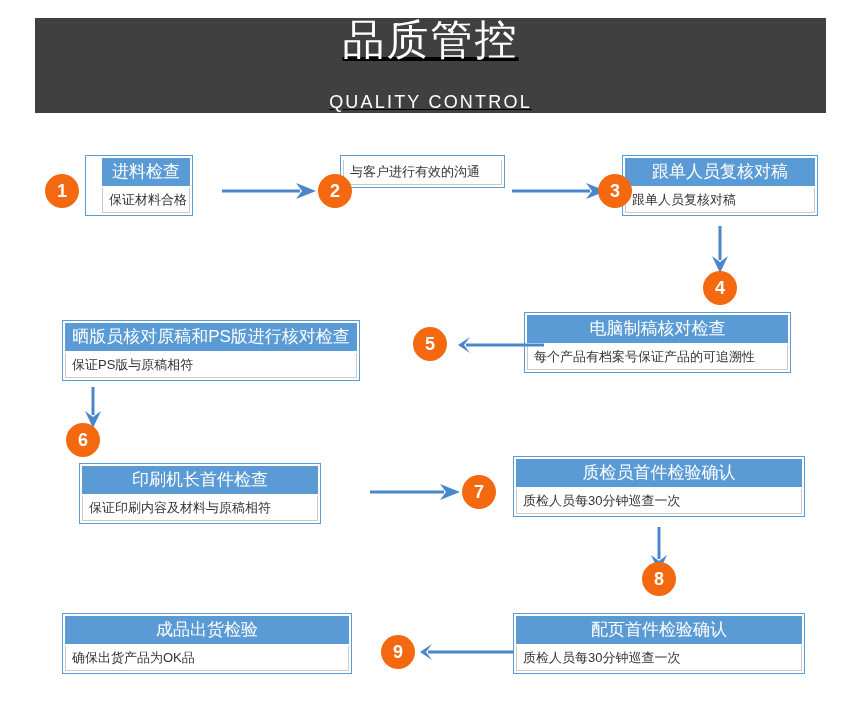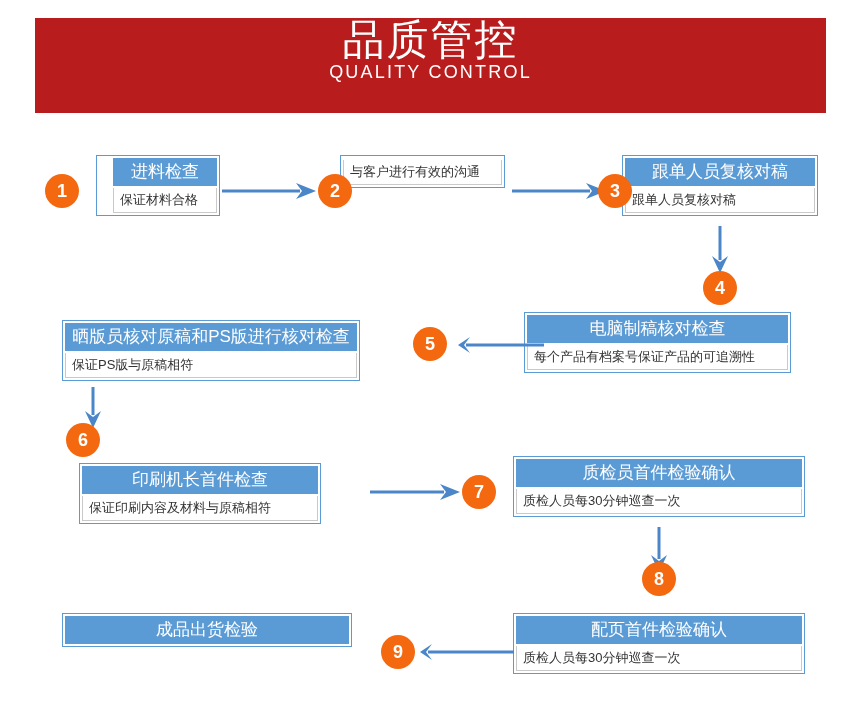--- a/index.html
+++ b/index.html
@@ -19,25 +19,26 @@
     overflow: hidden;
   }
 
   
   .banner {
     position: absolute;
     left: 35px;
     top: 18px;
     width: 791px;
     height: 95px;
-    background: #b91c1c;
+    background: #404040;
     display: flex;
     flex-direction: column;
     align-items: center;
-    justify-content: flex-start;
+    justify-content: space-between;
+    text-decoration: underline;
   }
   .banner-title {
     color: #ffffff;
     font-size: 42px;
     font-weight: 400;
     letter-spacing: 2px;
     line-height: 1.05;
     margin: 0;
   }
   .banner-sub {
@@ -106,21 +107,21 @@
 <body>
 
 <div id="page">
 
   <div class="banner">
     <div class="banner-title">品质管控</div>
     <div class="banner-sub">QUALITY CONTROL</div>
   </div>
 
   <div class="badge" style="left:45px; top:174px;">1</div>
-  <div class="box" style="left:96px; top:155px; width:124px;padding-left:16px;">
+  <div class="box" style="left:85px; top:155px; width:108px;padding-left:16px;">
     <div class="box-head">进料检查</div>
     <div class="box-body">保证材料合格</div>
   </div>
 
   <div class="arrow" style="left:222px; top:182px;">
     <svg width="96" height="18" viewBox="0 0 96 18">
       <line x1="0" y1="9" x2="78" y2="9" stroke="#4a86c8" stroke-width="3"></line>
       <path d="M74 1 L94 9 L74 17 L80 9 Z" fill="#4a86c8"></path>
     </svg>
   </div>
@@ -211,15 +212,16 @@
   <div class="arrow" style="left:420px; top:643px;">
     <svg width="94" height="18" viewBox="0 0 94 18">
       <line x1="8" y1="9" x2="94" y2="9" stroke="#4a86c8" stroke-width="3"></line>
       <path d="M12 1 L0 9 L12 17 L6 9 Z" fill="#4a86c8"></path>
     </svg>
   </div>
 
   <div class="badge" style="left:381px; top:635px;">9</div>
   <div class="box" style="left:62px; top:613px; width:290px;">
     <div class="box-head">成品出货检验</div>
+    <div class="box-body">确保出货产品为OK品</div>
   </div>
 
 </div>
 
 </body></html>

